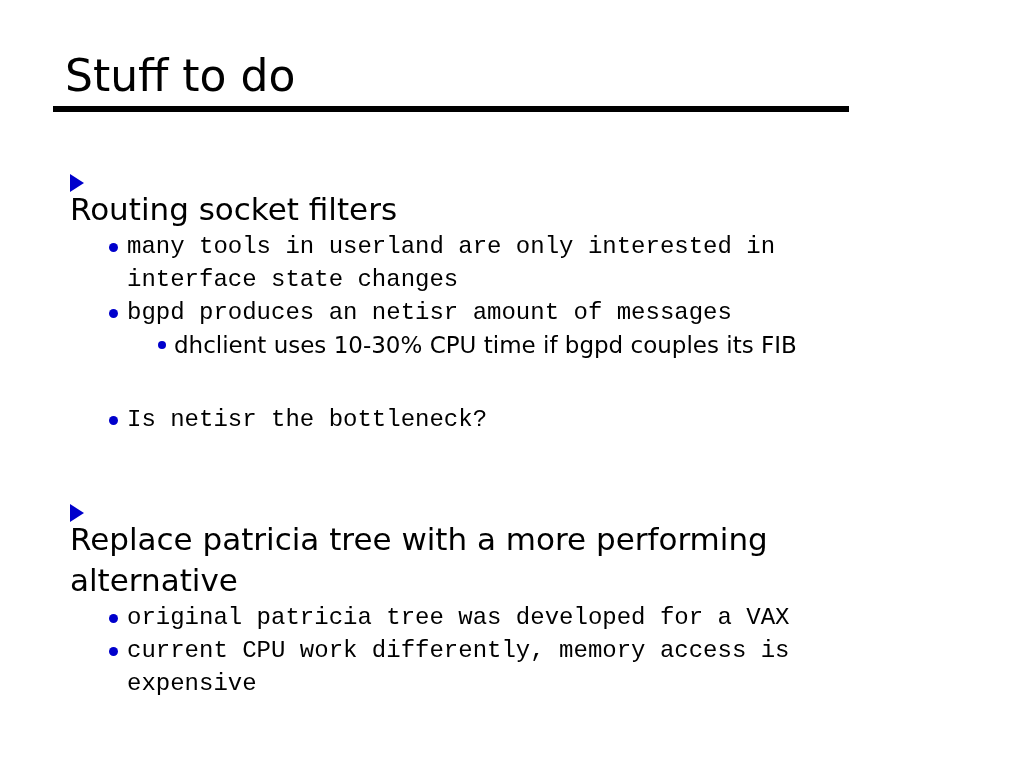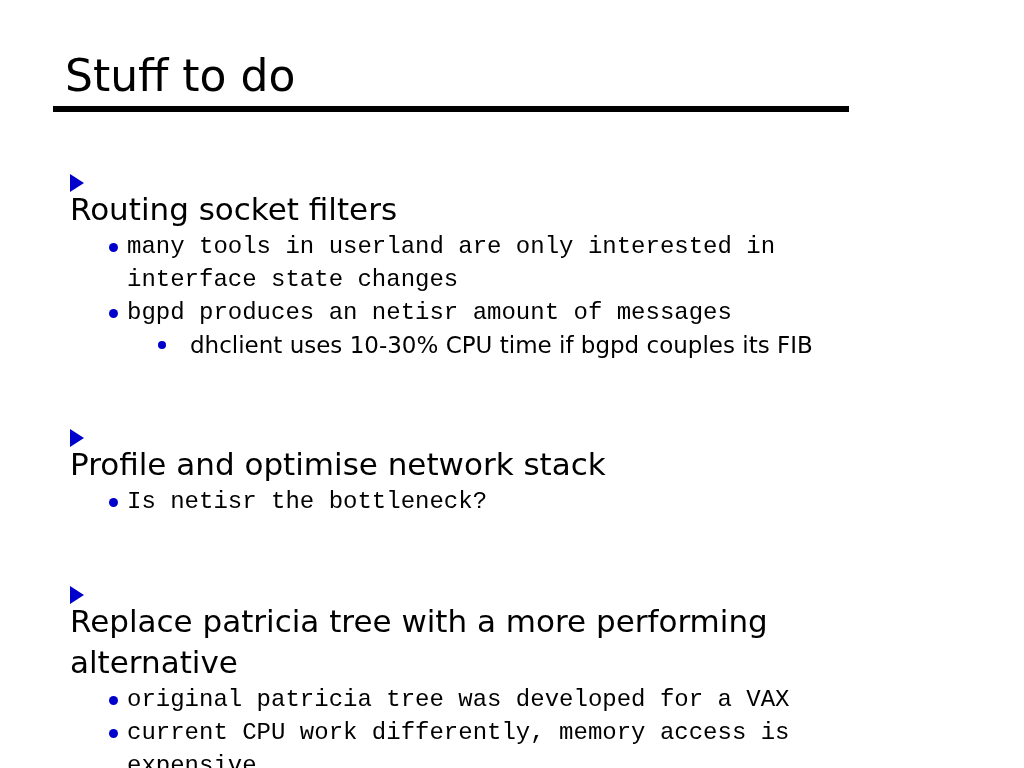--- a/index.html
+++ b/index.html
@@ -114,21 +114,20 @@
   .lvl2 .text {
     flex: 1 1 auto;
     font-size: 24px;
     line-height: 33px;
     color: #000000;
   }
 
   
   .lvl3 {
     margin-left: 85px;
-    gap: 16px;
   }
   .lvl3 .marker {
     flex: 0 0 auto;
     width: 19px;
     position: relative;
   }
   .lvl3 .dot {
     display: block;
     width: 8px;
     height: 8px;
@@ -190,24 +189,20 @@
 
     <div class="bullet-row lvl3">
       <span class="marker">
           <span class="dot"></span>
         </span>
       <span class="text">dhclient uses 10-30% CPU time if bgpd couples its FIB</span>
     </div>
 
     <div class="group-gap"></div>
 
-    <div class="bullet-row lvl1">
-      <span class="marker"><span class="tri"></span></span>
-      <span class="text wrapped-l1">Profile and optimise network stack</span>
-    </div>
 
     <div class="bullet-row lvl2">
       <span class="marker">
           <span class="dot"></span>
         </span>
       <span class="text wrapped">Is netisr the bottleneck?</span>
     </div>
 
     <div class="group-gap"></div>
 

